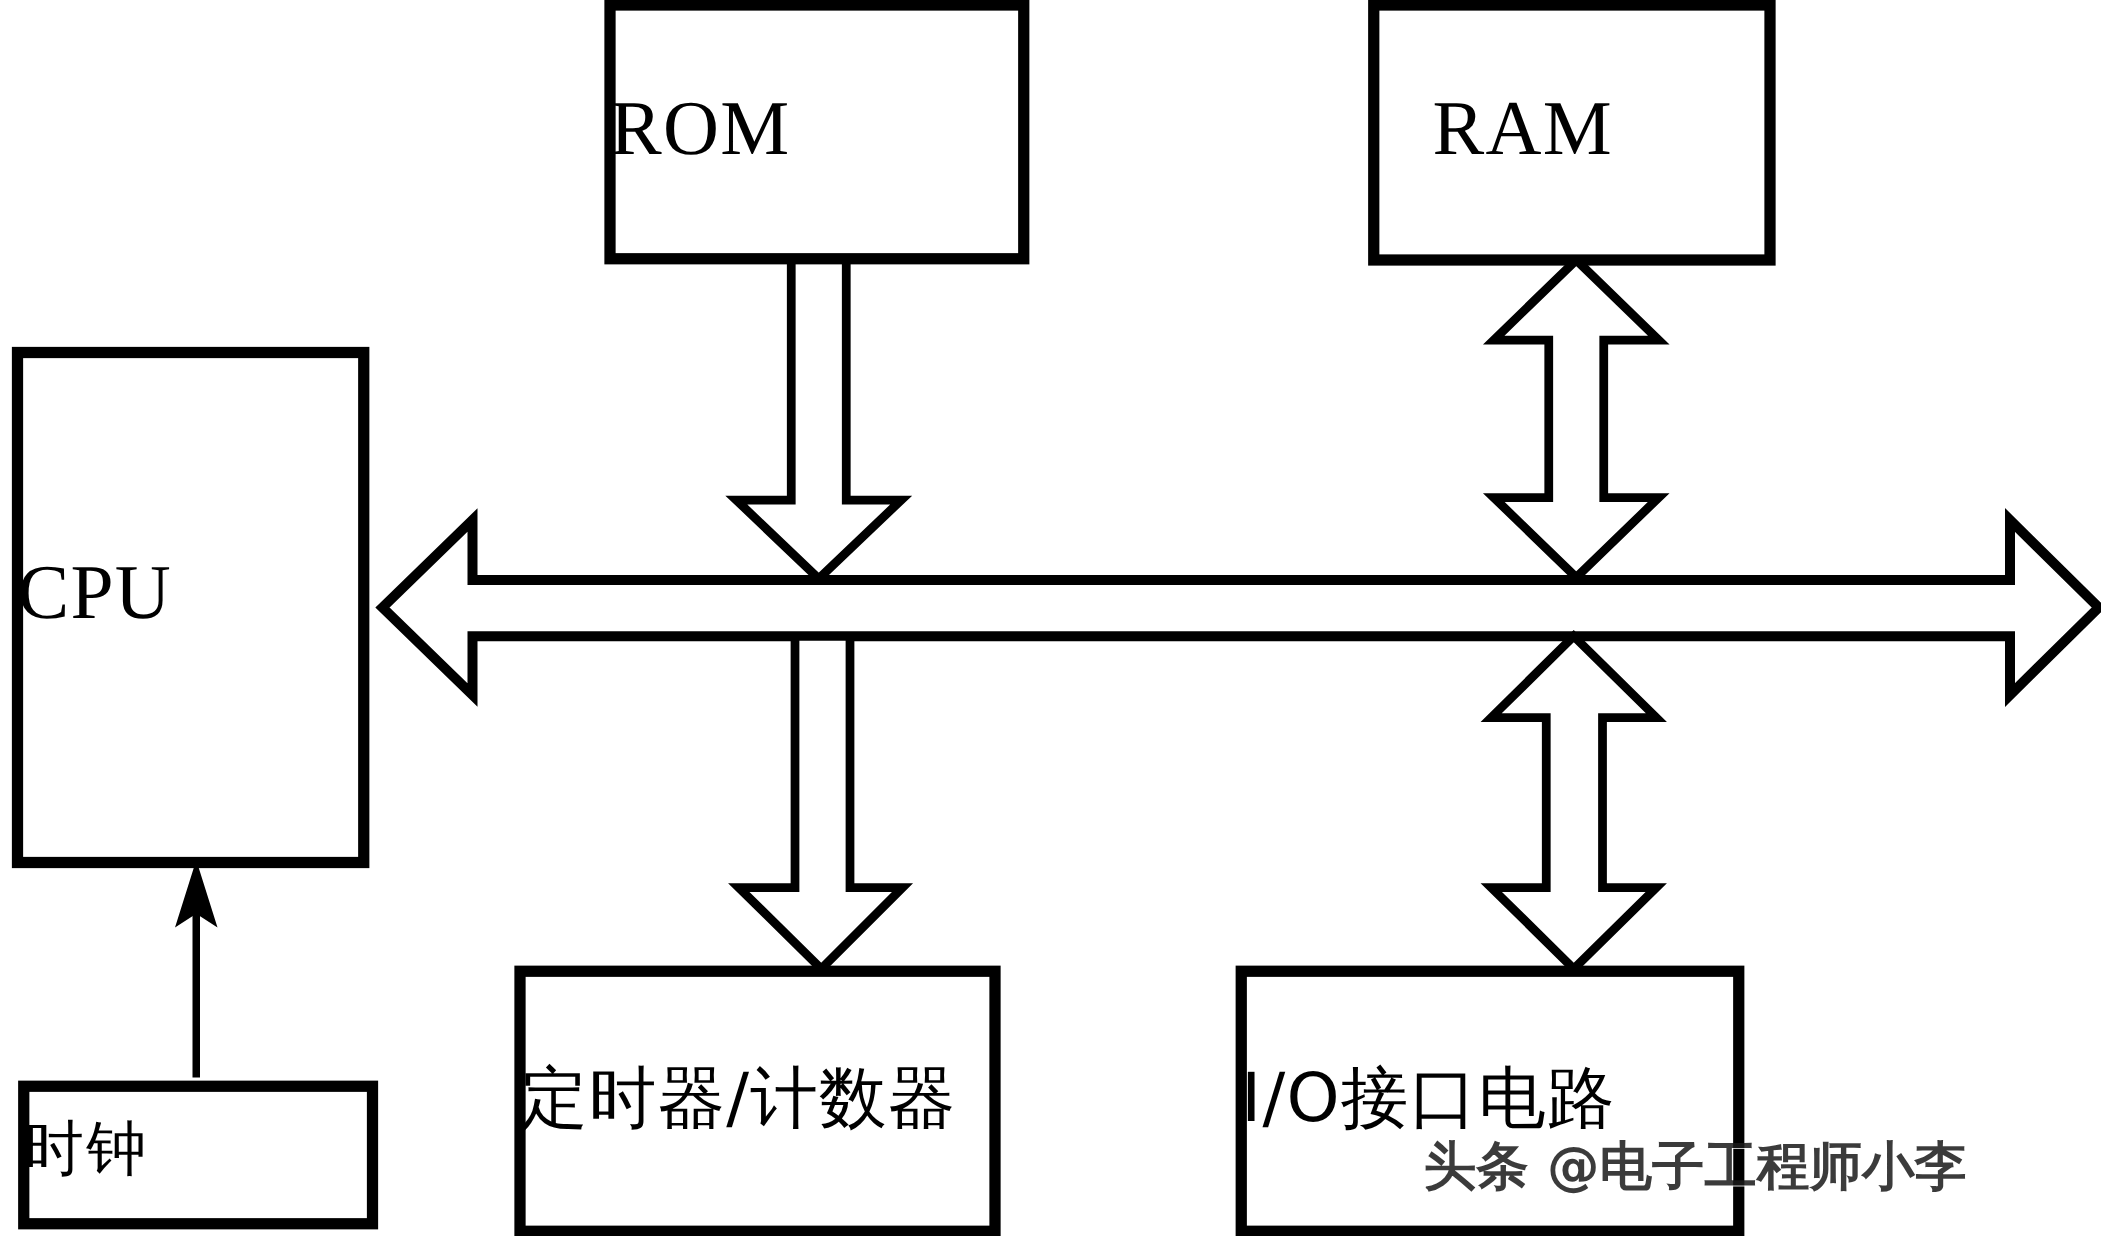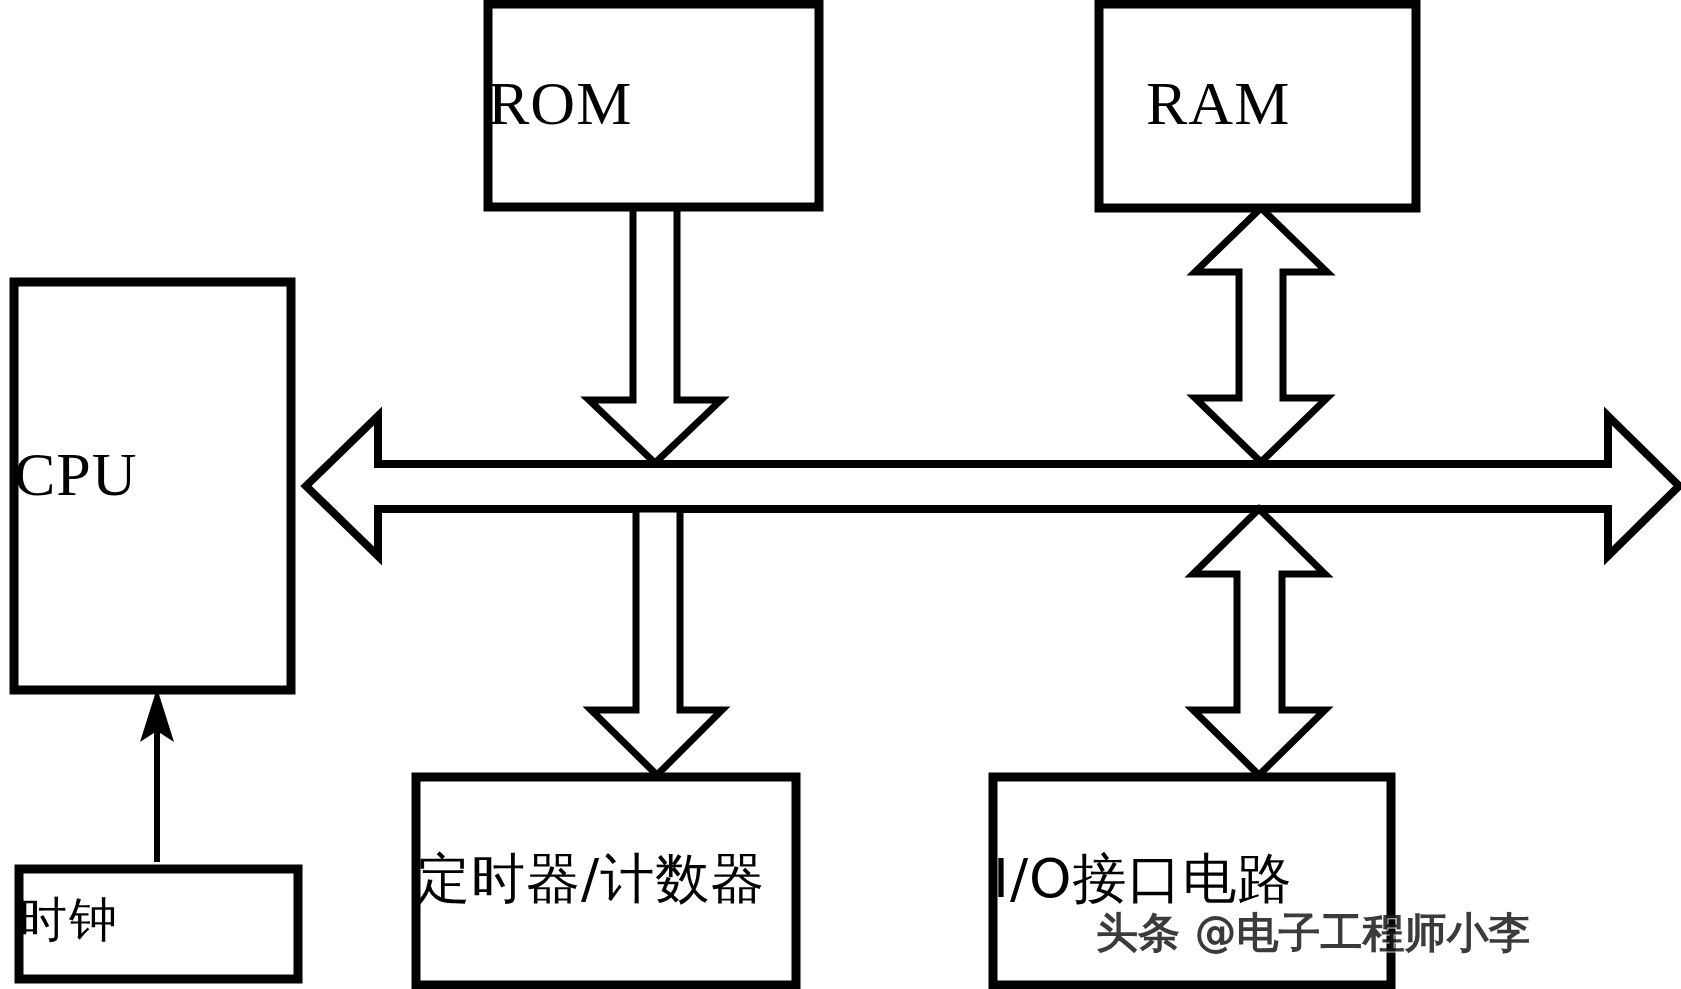--- a/index.html
+++ b/index.html
@@ -165,15 +165,15 @@
   <div class="label label-latin" style="left:488px; top:72px; width:331px;">ROM</div>
 
   <div class="label label-latin" style="left:1146px; top:72px; width:317px;">RAM</div>
 
   <div class="label label-cjk" style="left:19px; top:895px; width:279px;">时钟</div>
 
   <div class="label label-cjk-small" style="left:416px; top:852px; width:380px;">定时器/计数器</div>
 
   <div class="label label-cjk-small" style="left:993px; top:852px; width:398px;">I/O接口电路</div>
 
-  <div class="watermark" style="left:1096px; top:905px;">头条 @电子工程师小李</div>
+  <div class="watermark" style="left:1139px; top:905px;">头条 @电子工程师小李</div>
 
 </div>
 
 </body></html>

